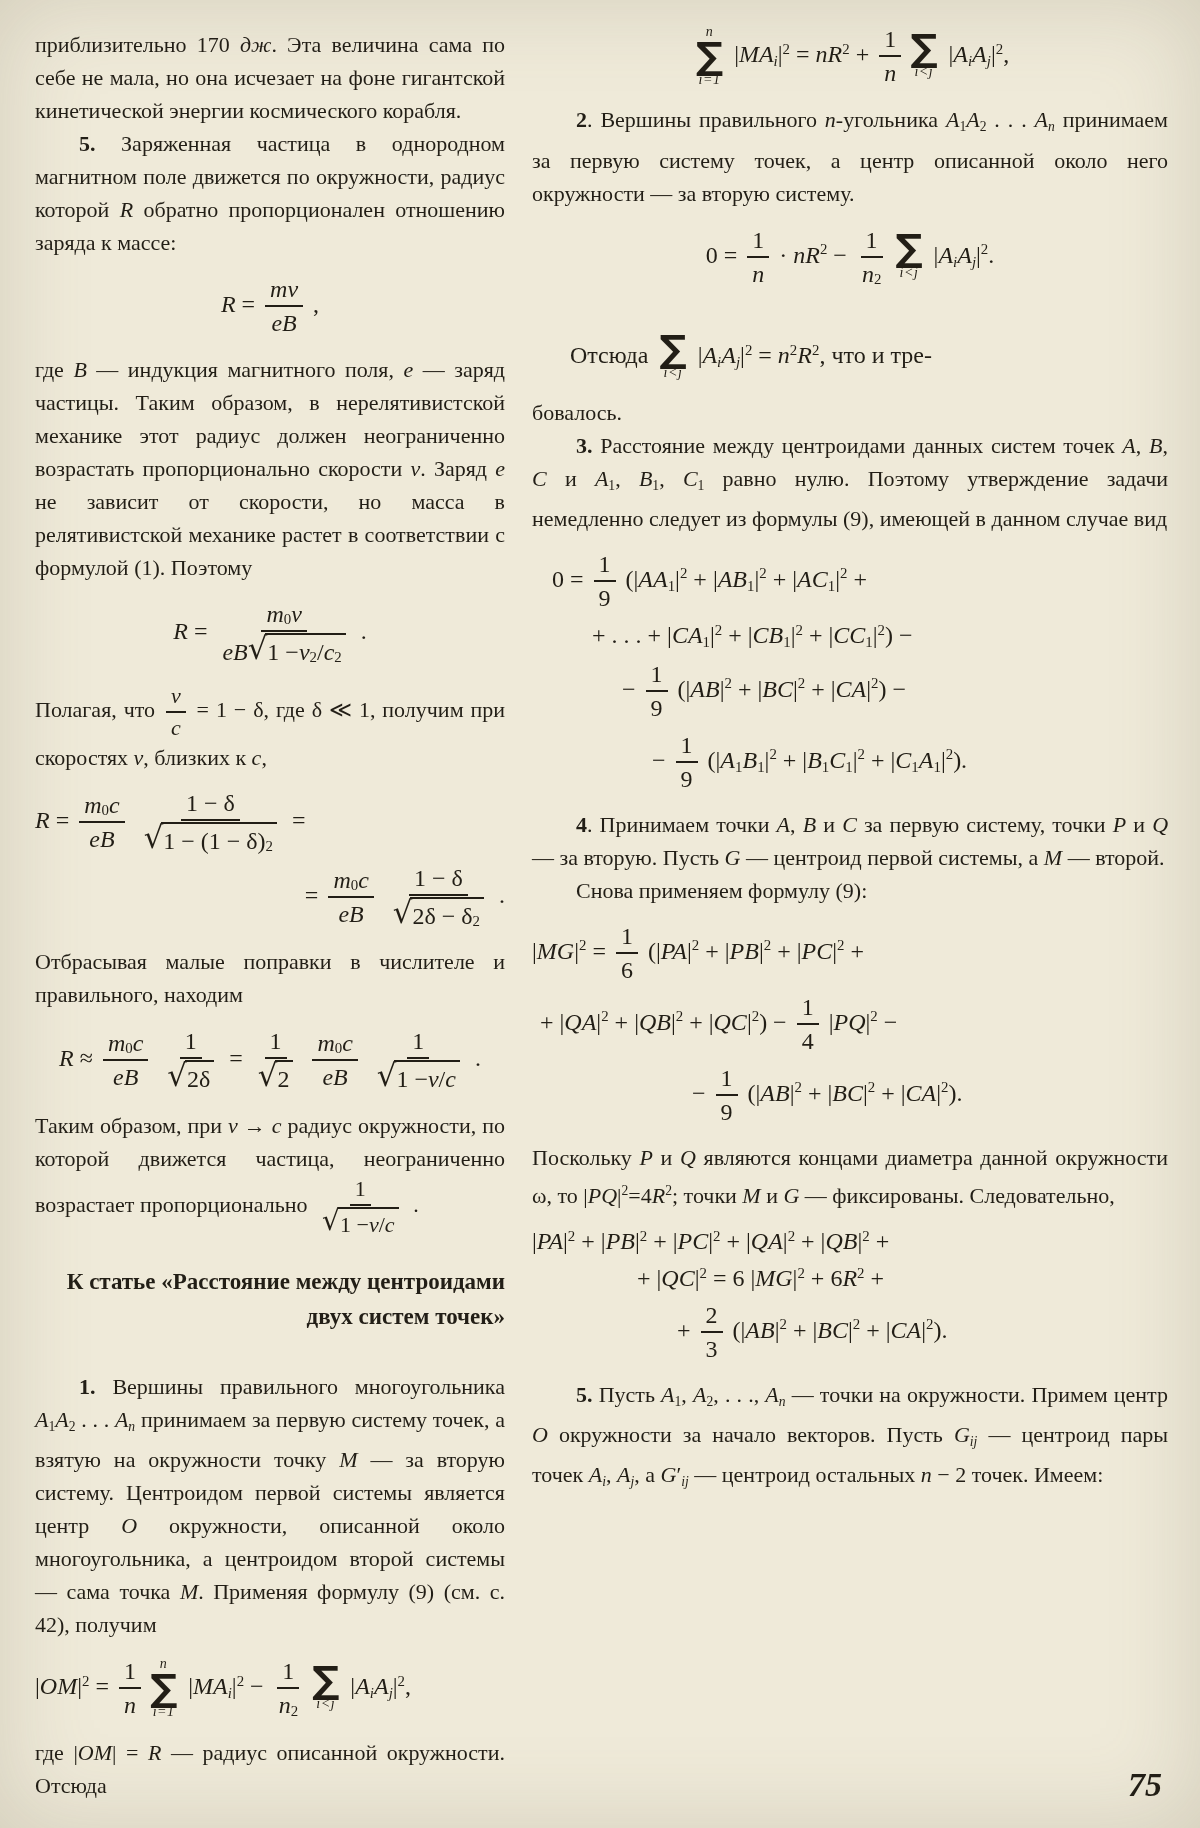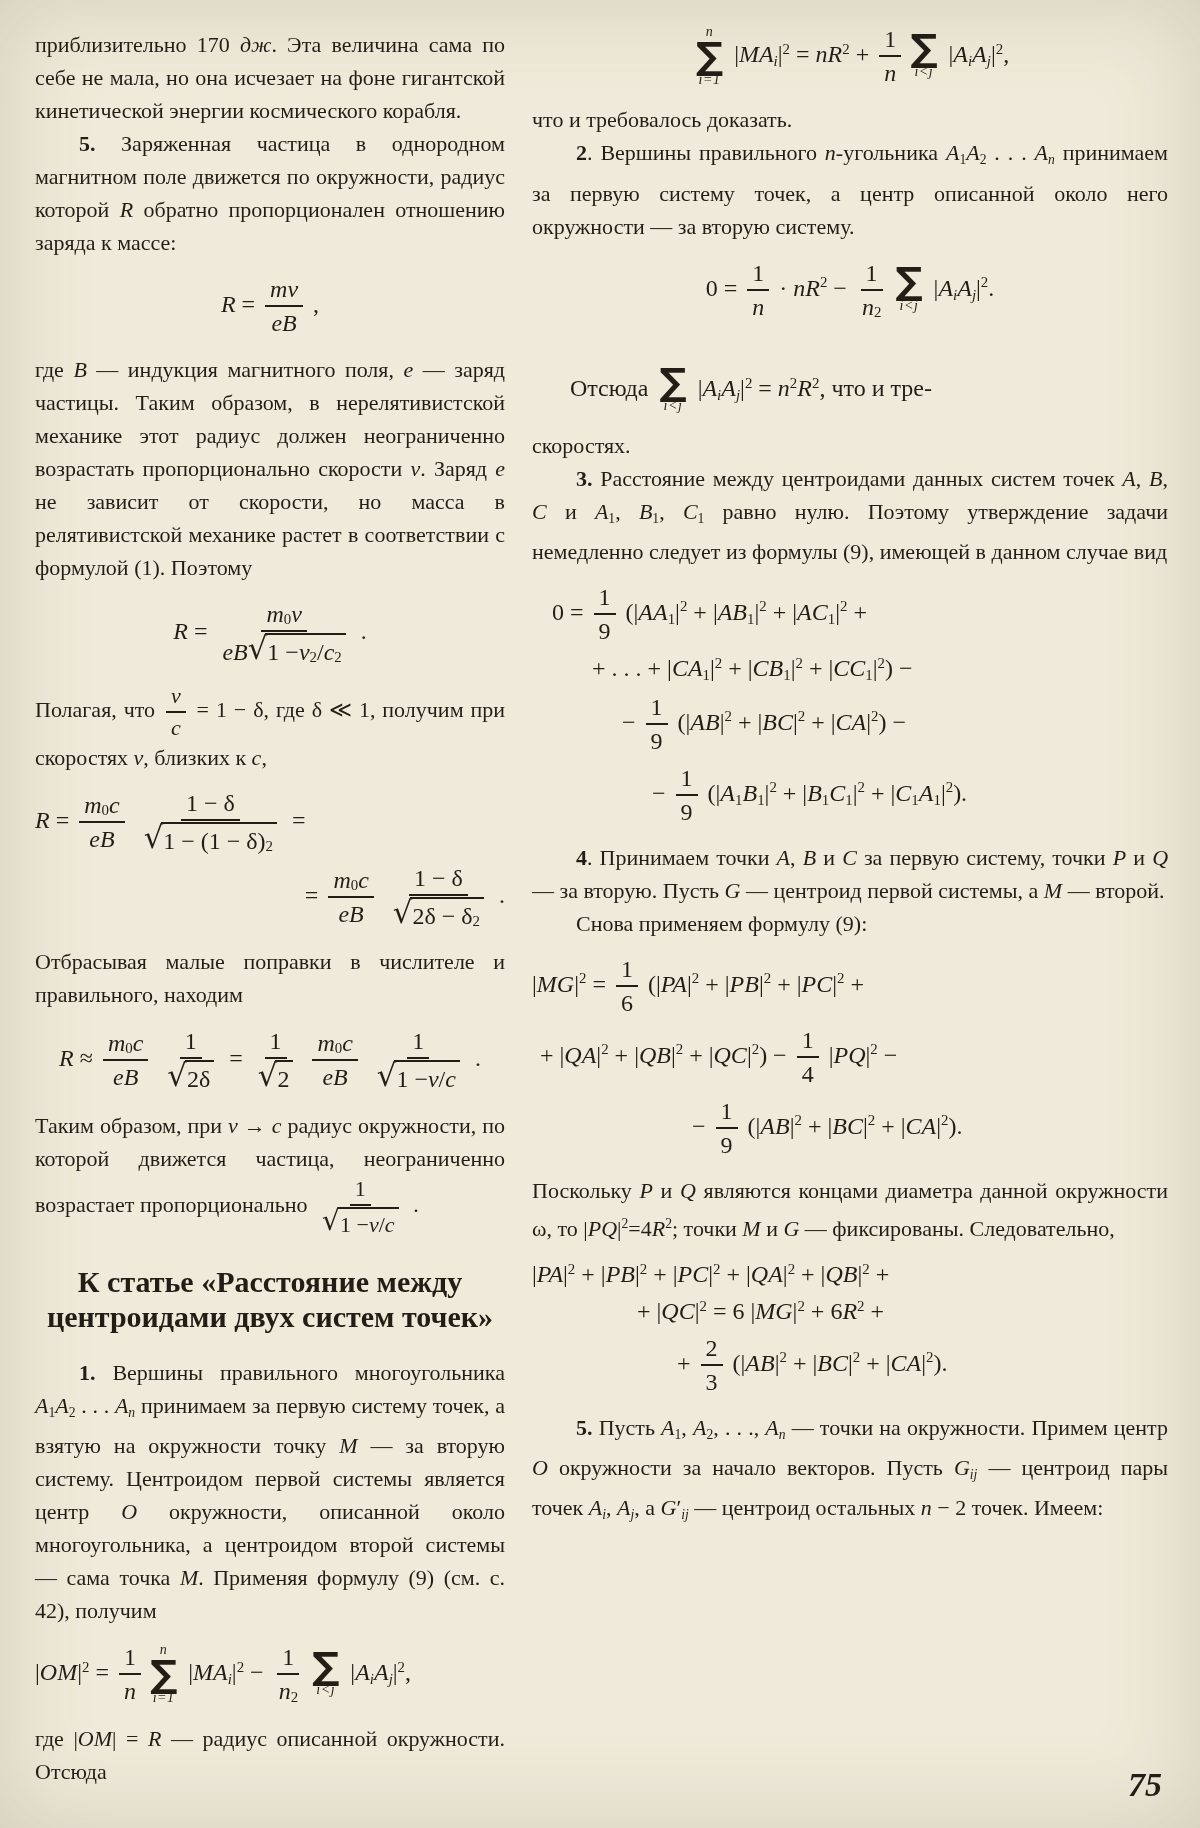--- a/index.html
+++ b/index.html
@@ -8,21 +8,21 @@
     background:#efead9;
     box-shadow:inset 0 0 90px rgba(115,105,80,.22);
     font-family:"Liberation Serif","DejaVu Serif",serif;
     color:#221e16;
   }
   .col{position:absolute;top:28px;}
   .col-left{left:35px;width:470px;}
   .col-right{left:532px;top:24px;width:636px;}
   .para{font-size:22px;line-height:33px;text-align:justify;}
   .indent{text-indent:44px;}
-  .heading{font-size:30px;line-height:35px;font-weight:bold;margin:26px 0 22px;text-align:center;}
+  .heading{font-size:23px;line-height:35px;font-weight:bold;margin:26px 0 36px;text-align:right;}
   .i{font-style:italic;}
   .b{font-weight:bold;}
   .sub{font-size:.62em;vertical-align:-.3em;}
   .isub{font-size:.62em;vertical-align:-.3em;font-style:italic;}
   .sup{font-size:.62em;vertical-align:.55em;}
   .fx{font-size:24px;line-height:1.25;margin:15px 0;white-space:nowrap;}
   .fx-c{text-align:center;}
   .fx-r{text-align:right;}
   .fx-l{text-align:left;}
   .fxg{margin:14px 0;}
@@ -251,21 +251,20 @@
         <span class="fx-num">
           <span>1</span>
         </span>
         <span class="fx-den">
           <span class="i">n</span>
         </span>
       </span><span class="fx-sum">
         <span class="fx-sigma">∑</span>
         <span class="fx-lim">i&lt;j</span>
       </span><span> |</span><span class="i">A</span><span class="isub">i</span><span class="i">A</span><span class="isub">j</span><span>|</span><span class="sup">2</span><span>,</span></div>
-  <div class="para"><span>что и требовалось доказать.</span></div>
   <div class="para indent"><span class="b">2</span><span>. Вершины правильного </span><span class="i">n</span><span>-угольника </span><span class="i">A</span><span class="sub">1</span><span class="i">A</span><span class="sub">2</span><span> . . . </span><span class="i">A</span><span class="isub">n</span><span> принимаем за первую систему точек, а центр описанной около него окружности — за вторую систему.</span></div>
   <div class="fx fx-c"><span>0 = </span><span class="fx-frac">
         <span class="fx-num">
           <span>1</span>
         </span>
         <span class="fx-den">
           <span class="i">n</span>
         </span>
       </span><span> · </span><span class="i">nR</span><span class="sup">2</span><span> − </span><span class="fx-frac">
         <span class="fx-num">
@@ -276,21 +275,21 @@
           <span class="sup">2</span>
         </span>
       </span><span class="fx-sum">
         <span class="fx-sigma">∑</span>
         <span class="fx-lim">i&lt;j</span>
       </span><span> |</span><span class="i">A</span><span class="isub">i</span><span class="i">A</span><span class="isub">j</span><span>|</span><span class="sup">2</span><span>.</span></div>
   <div class="fx ind38"><span>Отсюда </span><span class="fx-sum">
         <span class="fx-sigma">∑</span>
         <span class="fx-lim">i&lt;j</span>
       </span><span> |</span><span class="i">A</span><span class="isub">i</span><span class="i">A</span><span class="isub">j</span><span>|</span><span class="sup">2</span><span> = </span><span class="i">n</span><span class="sup">2</span><span class="i">R</span><span class="sup">2</span><span>,  что и тре-</span></div>
-  <div class="para"><span>скоростях.</span></div>
+  <div class="para"><span>бовалось.</span></div>
   <div class="para indent"><span class="b">3.</span><span> Расстояние между центроидами данных систем точек </span><span class="i">A</span><span>, </span><span class="i">B</span><span>, </span><span class="i">C</span><span> и </span><span class="i">A</span><span class="sub">1</span><span>, </span><span class="i">B</span><span class="sub">1</span><span>, </span><span class="i">C</span><span class="sub">1</span><span> равно нулю. Поэтому утверждение задачи немедленно следует из формулы (9), имеющей в данном случае вид</span></div>
   <div class="fxg">
     <div class="fx ind20"><span>0 = </span><span class="fx-frac">
           <span class="fx-num">
             <span>1</span>
           </span>
           <span class="fx-den">
             <span>9</span>
           </span>
         </span><span> (|</span><span class="i">AA</span><span class="sub">1</span><span>|</span><span class="sup">2</span><span> + |</span><span class="i">AB</span><span class="sub">1</span><span>|</span><span class="sup">2</span><span> + |</span><span class="i">AC</span><span class="sub">1</span><span>|</span><span class="sup">2</span><span> +</span></div>

